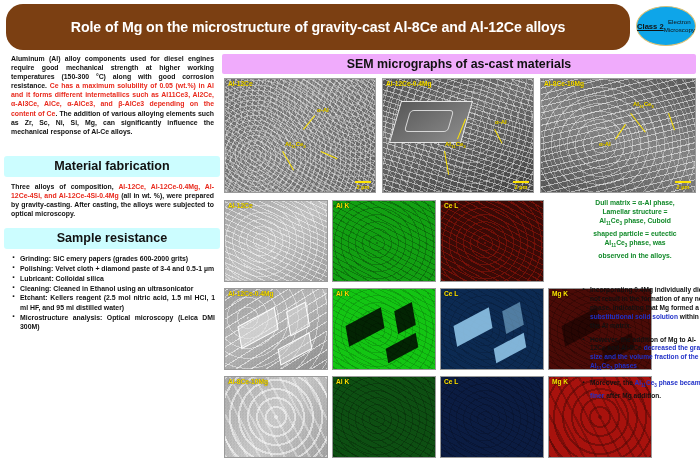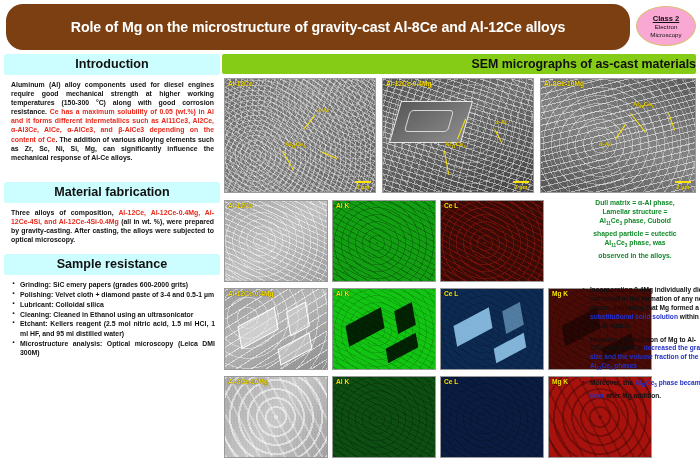--- a/index.html
+++ b/index.html
@@ -16,22 +16,22 @@
     background:#7b3f12;border-radius:17px;
     display:flex;align-items:center;justify-content:center;
     padding:0 8px;box-sizing:border-box;
   }
   .titlebar h1{
     margin:0;color:#ffffff;font-size:14.2px;line-height:16.5px;
     font-weight:bold;text-align:center;letter-spacing:-0.1px;
   }
   .classbadge{
     position:absolute;left:636px;top:6px;width:60px;height:40px;
-    background:#f9a8d4;border:1px solid #d9bf72;border-radius:50%;
-    display:flex;flex-direction:column;align-items:center;justify-content:center;
+    background:#0ea5e9;border:1px solid #d9bf72;border-radius:50%;
+    display:flex;flex-direction:row;align-items:center;justify-content:center;
     box-sizing:border-box;
   }
   .classbadge .cb-title{font-size:7.6px;font-weight:bold;text-decoration:underline;color:#111;}
   .classbadge .cb-sub{font-size:6.2px;color:#111;line-height:7.6px;text-align:center;}
 
   
   .leftcol{position:absolute;left:4px;top:54px;width:216px;}
   .sec-head{
     background:#ccfdff;border-radius:3px;text-align:center;
     font-size:12.6px;font-weight:bold;color:#111;padding:3px 0 4px 0;
@@ -47,22 +47,22 @@
     font-size:6.9px;line-height:9.3px;font-weight:bold;color:#111;
     text-align:justify;position:relative;margin-bottom:0.5px;
   }
   .bullets li:before{
     content:"\00B7";position:absolute;left:-8px;top:-1px;font-size:11px;font-weight:bold;
   }
 
   
   .semhead{
     position:absolute;left:222px;top:54px;width:474px;height:20px;
-    background:#84cc16;border-radius:2px;
-    display:flex;align-items:center;justify-content:flex-end;
+    background:#f0abfc;border-radius:2px;
+    display:flex;align-items:center;justify-content:center;
   }
   .semhead span{font-size:12.4px;font-weight:bold;color:#111;}
 
   
   .mg{position:absolute;overflow:hidden;background:#6a6a6a;border:1px solid #9a9a9a;box-sizing:border-box;}
   .mg .tag{
     position:absolute;left:3px;top:1px;font-size:6.6px;font-weight:bold;
     color:#ffe400;text-shadow:0 0 1px #000;z-index:6;white-space:nowrap;
   }
   .mg .note{
@@ -175,21 +175,20 @@
 
   <div class="classbadge">
     <div class="cb-title">Class 2</div>
     <div class="cb-sub">
       <span>Electron</span><br><span>Microscopy</span>
     </div>
   </div>
 
   <div class="leftcol">
 
-    <div class="sec-head">Introduction</div>
     <div class="body-text">
       <span>Aluminum (Al) alloy components used for diesel engines require good mechanical strength at higher working temperatures (150-300 °C) along with good corrosion resistance. </span><span class="hl">Ce has a maximum solubility of 0.05 (wt.%) in Al and it forms different intermetallics such as Al11Ce3, Al2Ce, α-Al3Ce, AlCe, α-AlCe3, and β-AlCe3 depending on the content of Ce</span><span>. The addition of various alloying elements such as Zr, Sc, Ni, Si, Mg, can significantly influence the mechanical response of Al-Ce alloys.</span>
     </div>
 
     <div class="sec-head" style="margin-top:20px">Material fabrication</div>
     <div class="body-text">
       <span>Three alloys of composition, </span><span class="hl">Al-12Ce, Al-12Ce-0.4Mg, Al-12Ce-4Si, and Al-12Ce-4Si-0.4Mg</span><span> (all in wt. %), were prepared by gravity-casting. After casting, the alloys were subjected to optical microscopy.</span>
     </div>
 
     <div class="sec-head" style="margin-top:10px">Sample resistance</div>

